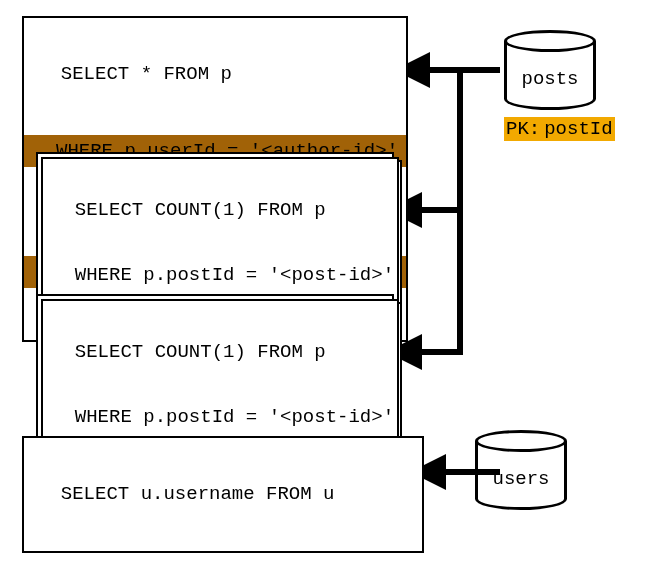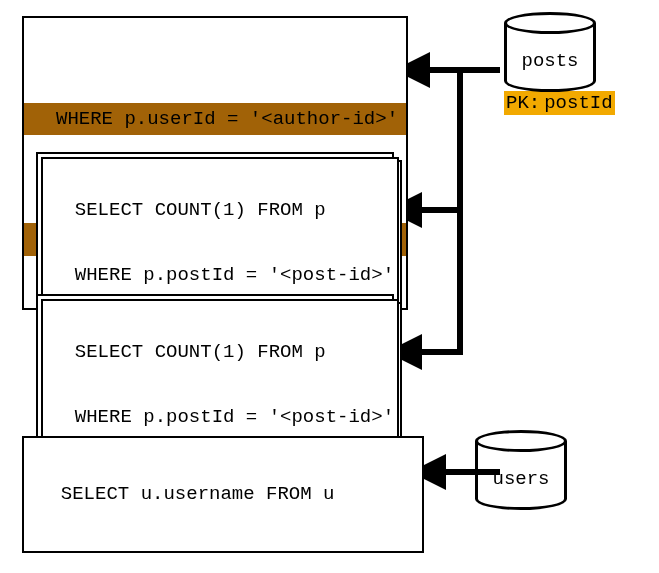--- a/index.html
+++ b/index.html
@@ -66,54 +66,56 @@
   .db-top { top: 0; z-index: 2; }
   .db-bot { bottom: 0; z-index: 0; }
   .db-label {
     position: absolute;
     top: 38px; left: 0; right: 0;
     text-align: center;
     z-index: 3;
   }
   .pk {
     text-align: center;
+    margin-top: 8px;
   }
   .pk .hl { background: #f2a900; padding: 1px 2px; }
   .arrow-svg {
     position: absolute;
     top: 0; left: 0;
     width: 659px; height: 573px;
     pointer-events: none;
   }
 </style>
 </head>
 <body>
 
 <div class="query-box" style="left:22px; top:16px; width:386px; z-index:5;">
+  <span>SELECT * FROM p</span>
   <span class="hl-line">WHERE p.userId = '&lt;author-id&gt;'</span>
   <span class="hl-line">AND p.type = 'post'</span>
 </div>
 
 <div class="query-box stacked" style="left:36px; top:152px; width:358px; z-index:5;">
   <span>SELECT COUNT(1) FROM p</span><br>
   <span>WHERE p.postId = '&lt;post-id&gt;'</span><br>
   <span>AND p.type = 'comment'</span>
 </div>
 
 <div class="query-box stacked" style="left:36px; top:294px; width:358px; z-index:5;">
   <span>SELECT COUNT(1) FROM p</span><br>
   <span>WHERE p.postId = '&lt;post-id&gt;'</span><br>
   <span>AND p.type = 'like'</span>
 </div>
 
 <div class="query-box" style="left:22px; top:436px; width:402px; z-index:5;">
   <span>SELECT u.username FROM u</span><br>
 </div>
 
-<div class="db" style="left:504px; top:12px;">
+<div class="db" style="left:504px; top:30px;">
   <div class="db-cyl">
     <div class="db-bot"></div>
     <div class="db-body"></div>
     <div class="db-top"></div>
     <div class="db-label">posts</div>
   </div>
   <div class="pk">
     <span class="hl">PK:</span><span class="hl">postId</span>
   </div>
 </div>

